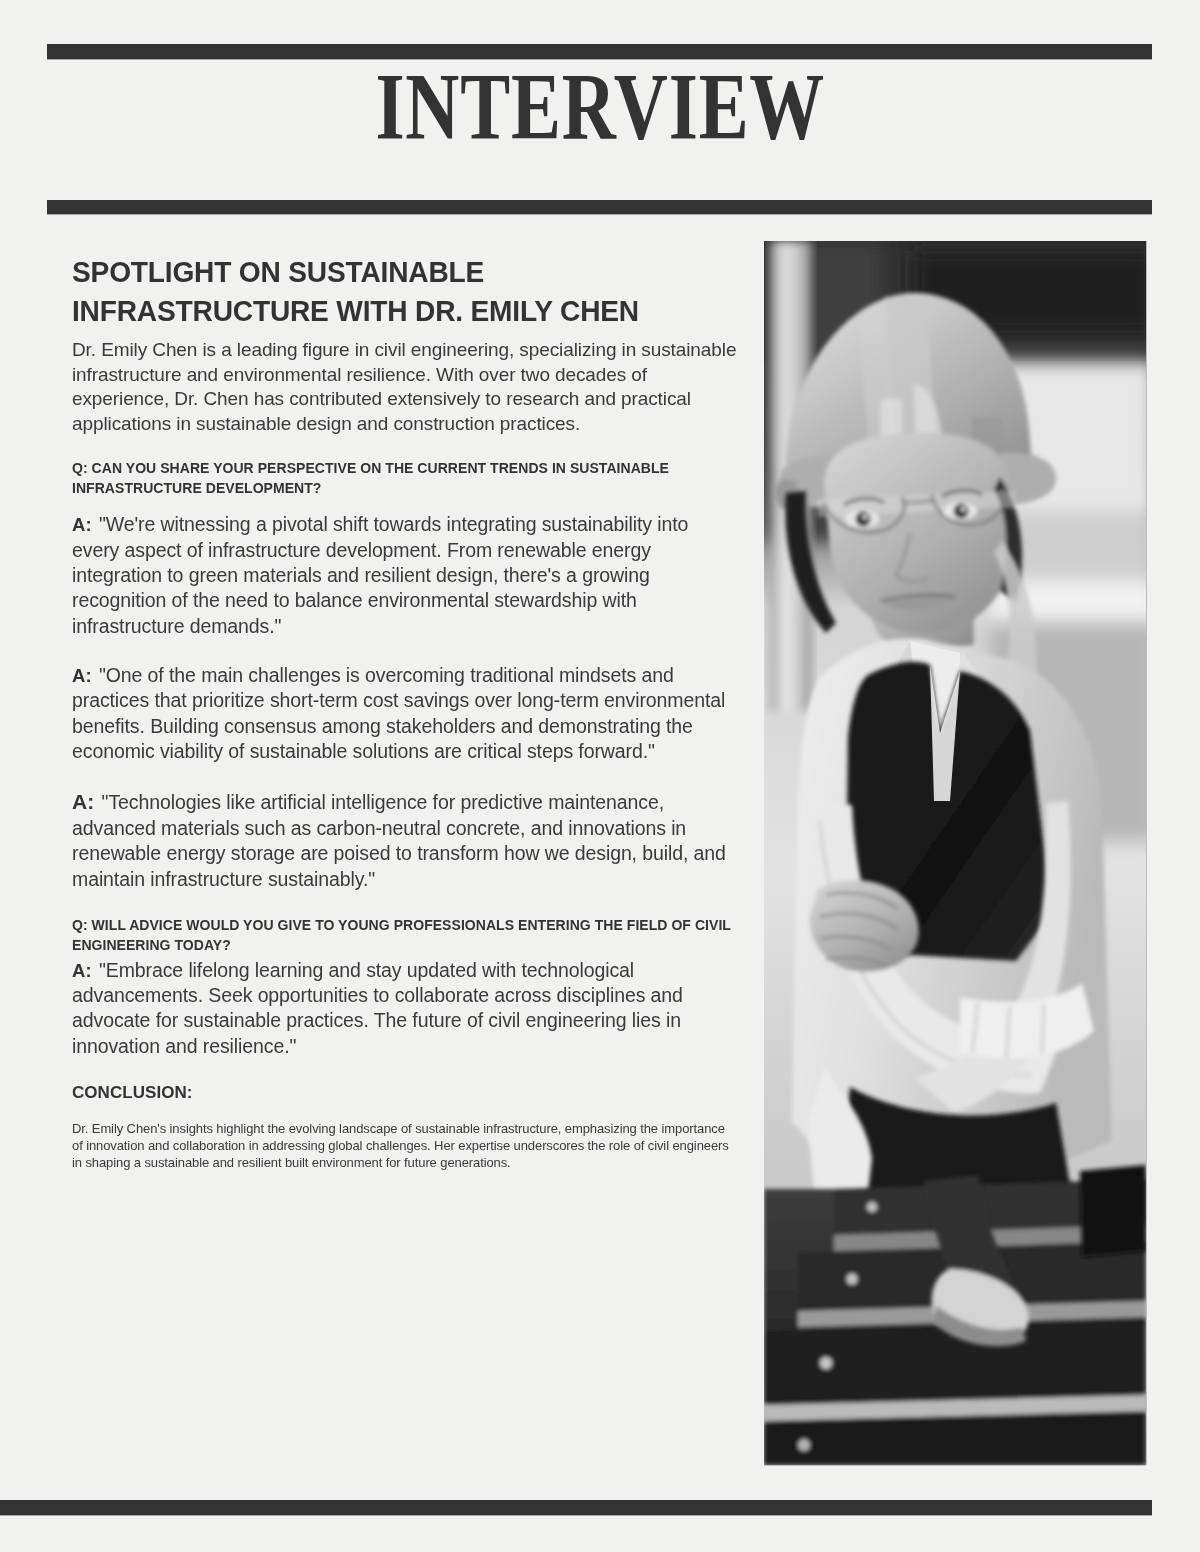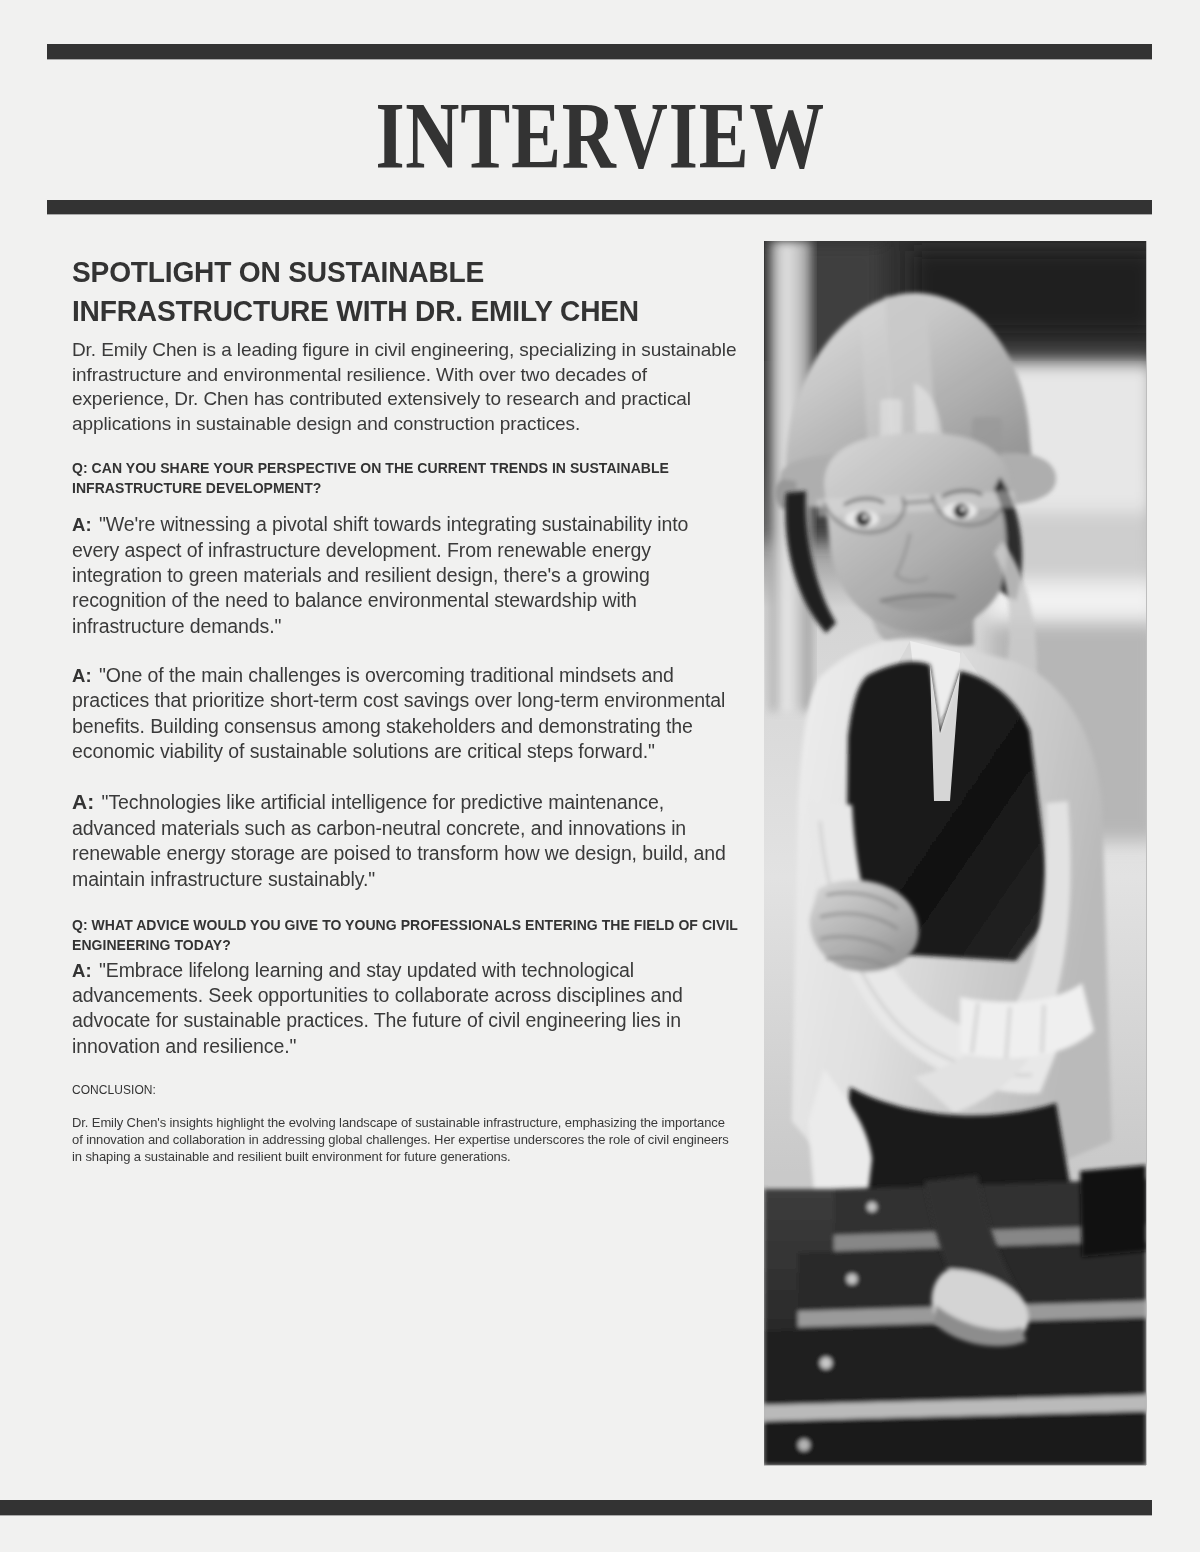--- a/index.html
+++ b/index.html
@@ -29,21 +29,21 @@
     background: #333333;
     box-shadow: 0 1px 0 0 #a9a9a9;
   }
   .rule-top    { top: 44px;   height: 15px; }
   .rule-under  { top: 200px;  height: 14px; }
   .rule-footer { top: 1500px; height: 15px; left: 0; width: 1152px; }
 
   
   .masthead {
     position: absolute;
-    top: 88px;
+    top: 59px;
     left: 0;
     width: 1200px;
     text-align: center;
   }
   .masthead-title {
     display: inline-block;
     font-family: "Liberation Serif", "DejaVu Serif", serif;
     font-weight: 700;
     font-size: 96px;
     line-height: 1.0;
@@ -115,22 +115,22 @@
     letter-spacing: 0.2px;
     padding-right: 7px;
   }
   .answer.big-a .a-tag {
     font-size: 21px;
   }
   .qa-block.tight .question { margin-bottom: 2px; }
   .qa-block.tight .answer   { margin-bottom: 24px; }
 
   .conclusion-label {
-    font-weight: 400;
-    font-size: 12px;
+    font-weight: 700;
+    font-size: 17px;
     letter-spacing: 0.05px;
     color: #333333;
     margin: 6px 0 18px 0;
   }
 
   .conclusion-body {
     font-size: 13px;
     line-height: 1.30;
     letter-spacing: -0.1px;
     color: #3a3a3a;
@@ -178,21 +178,21 @@
 
       <div class="qa-block">
         <p class="answer"><span class="a-tag">A:</span><span>"One of the main challenges is overcoming traditional mindsets and practices that prioritize short-term cost savings over long-term environmental benefits. Building consensus among stakeholders and demonstrating the economic viability of sustainable solutions are critical steps forward."</span></p>
       </div>
 
       <div class="qa-block">
         <p class="answer big-a"><span class="a-tag">A:</span><span>"Technologies like artificial intelligence for predictive maintenance, advanced materials such as carbon-neutral concrete, and innovations in renewable energy storage are poised to transform how we design, build, and maintain infrastructure sustainably."</span></p>
       </div>
 
       <div class="qa-block tight">
-        <p class="question">Q: WHAT ADVICE WOULD YOU GIVE TO YOUNG PROFESSIONALS ENTERING THE FIELD OF CIVIL ENGINEERING TODAY?</p>
+        <p class="question">Q: WILL ADVICE WOULD YOU GIVE TO YOUNG PROFESSIONALS ENTERING THE FIELD OF CIVIL ENGINEERING TODAY?</p>
         <p class="answer"><span class="a-tag">A:</span><span>"Embrace lifelong learning and stay updated with technological advancements. Seek opportunities to collaborate across disciplines and advocate for sustainable practices. The future of civil engineering lies in innovation and resilience."</span></p>
       </div>
 
       <p class="conclusion-label">CONCLUSION:</p>
 
       <p class="conclusion-body">Dr. Emily Chen's insights highlight the evolving landscape of sustainable infrastructure, emphasizing the importance of innovation and collaboration in addressing global challenges. Her expertise underscores the role of civil engineers in shaping a sustainable and resilient built environment for future generations.</p>
     </div>
 
     <div class="photo-frame">
       <svg viewBox="0 0 382 1224" preserveAspectRatio="xMidYMid slice">

